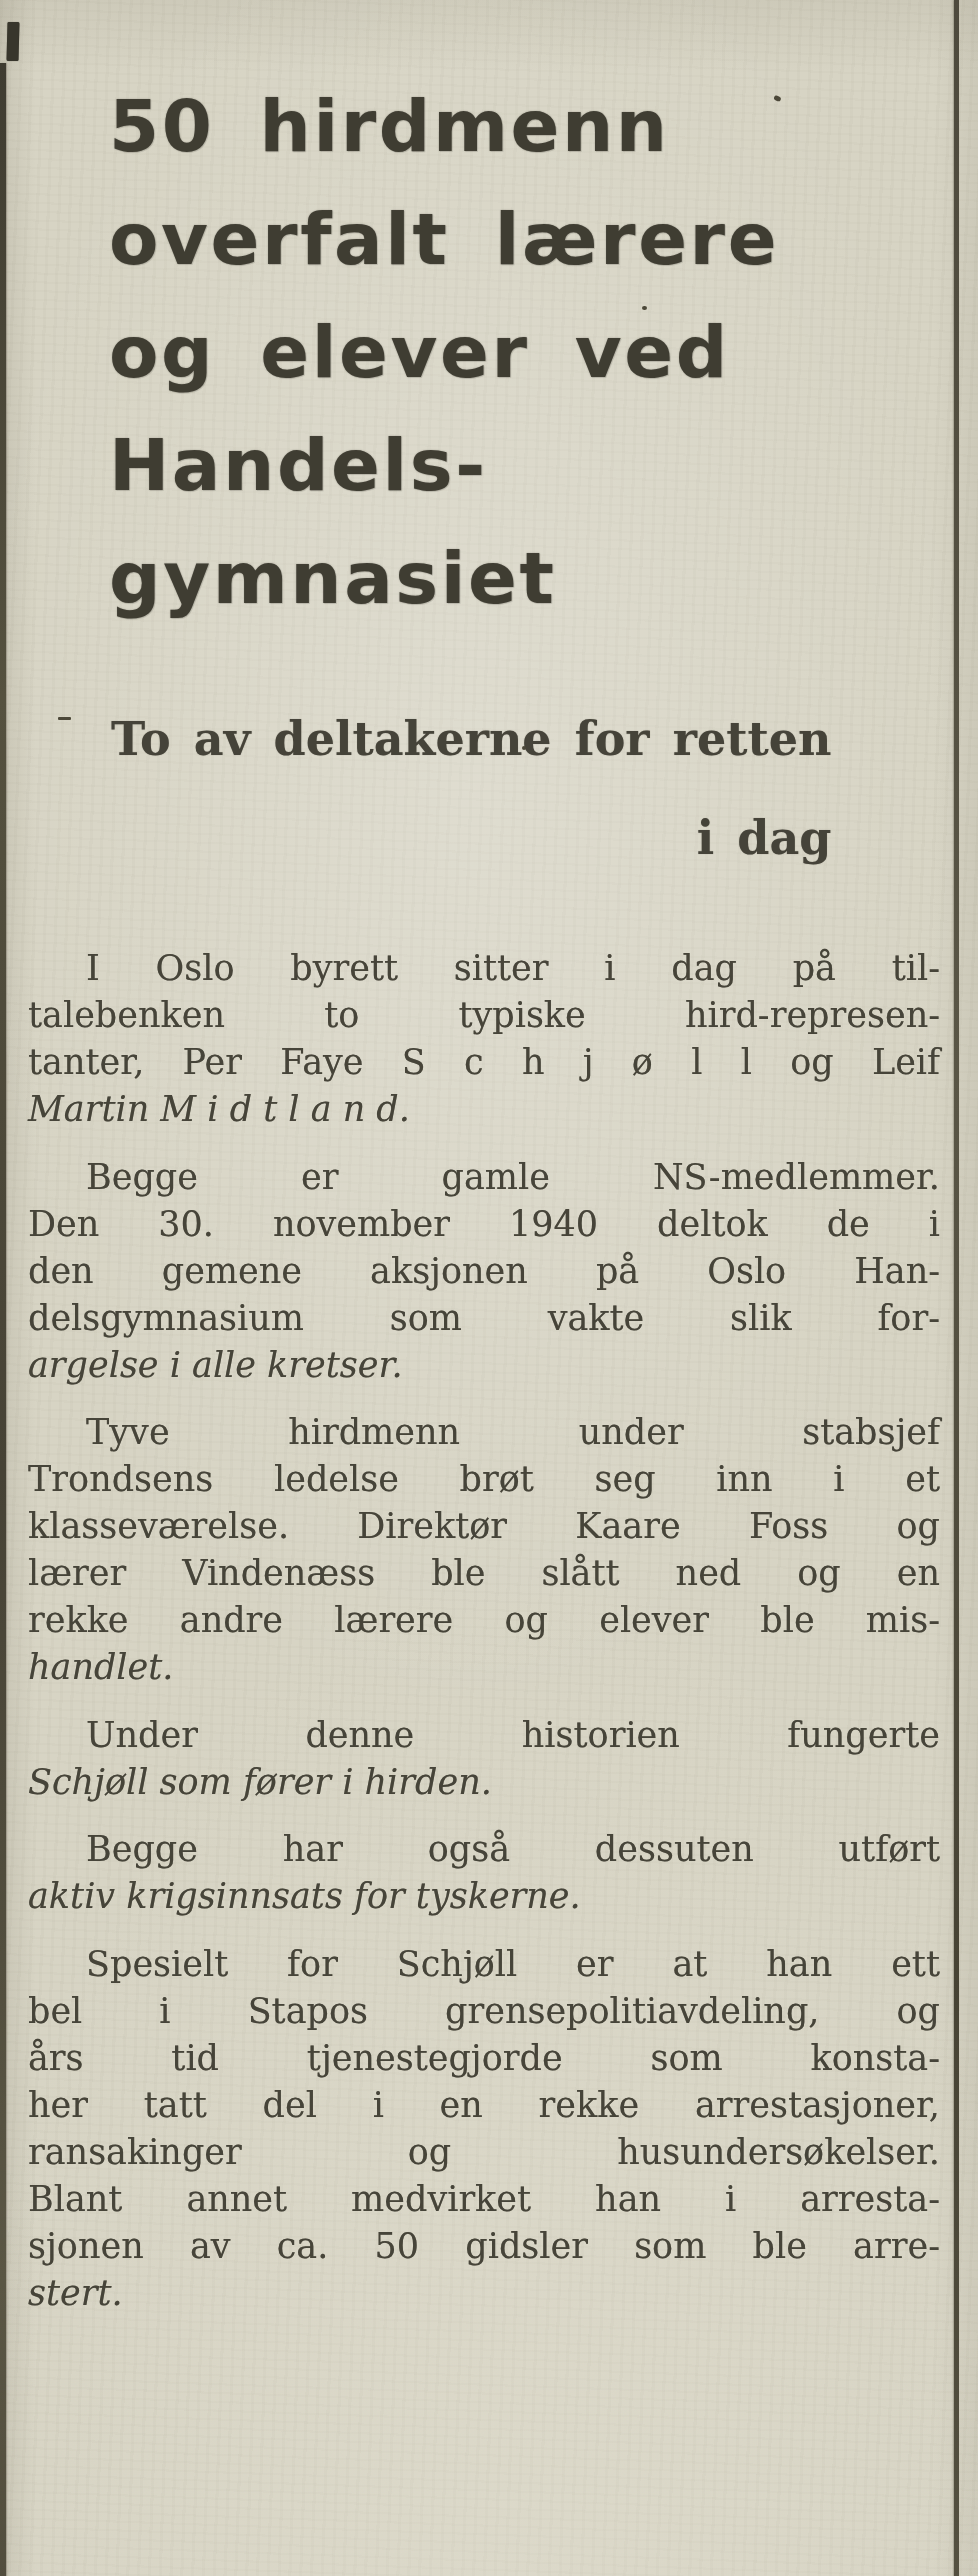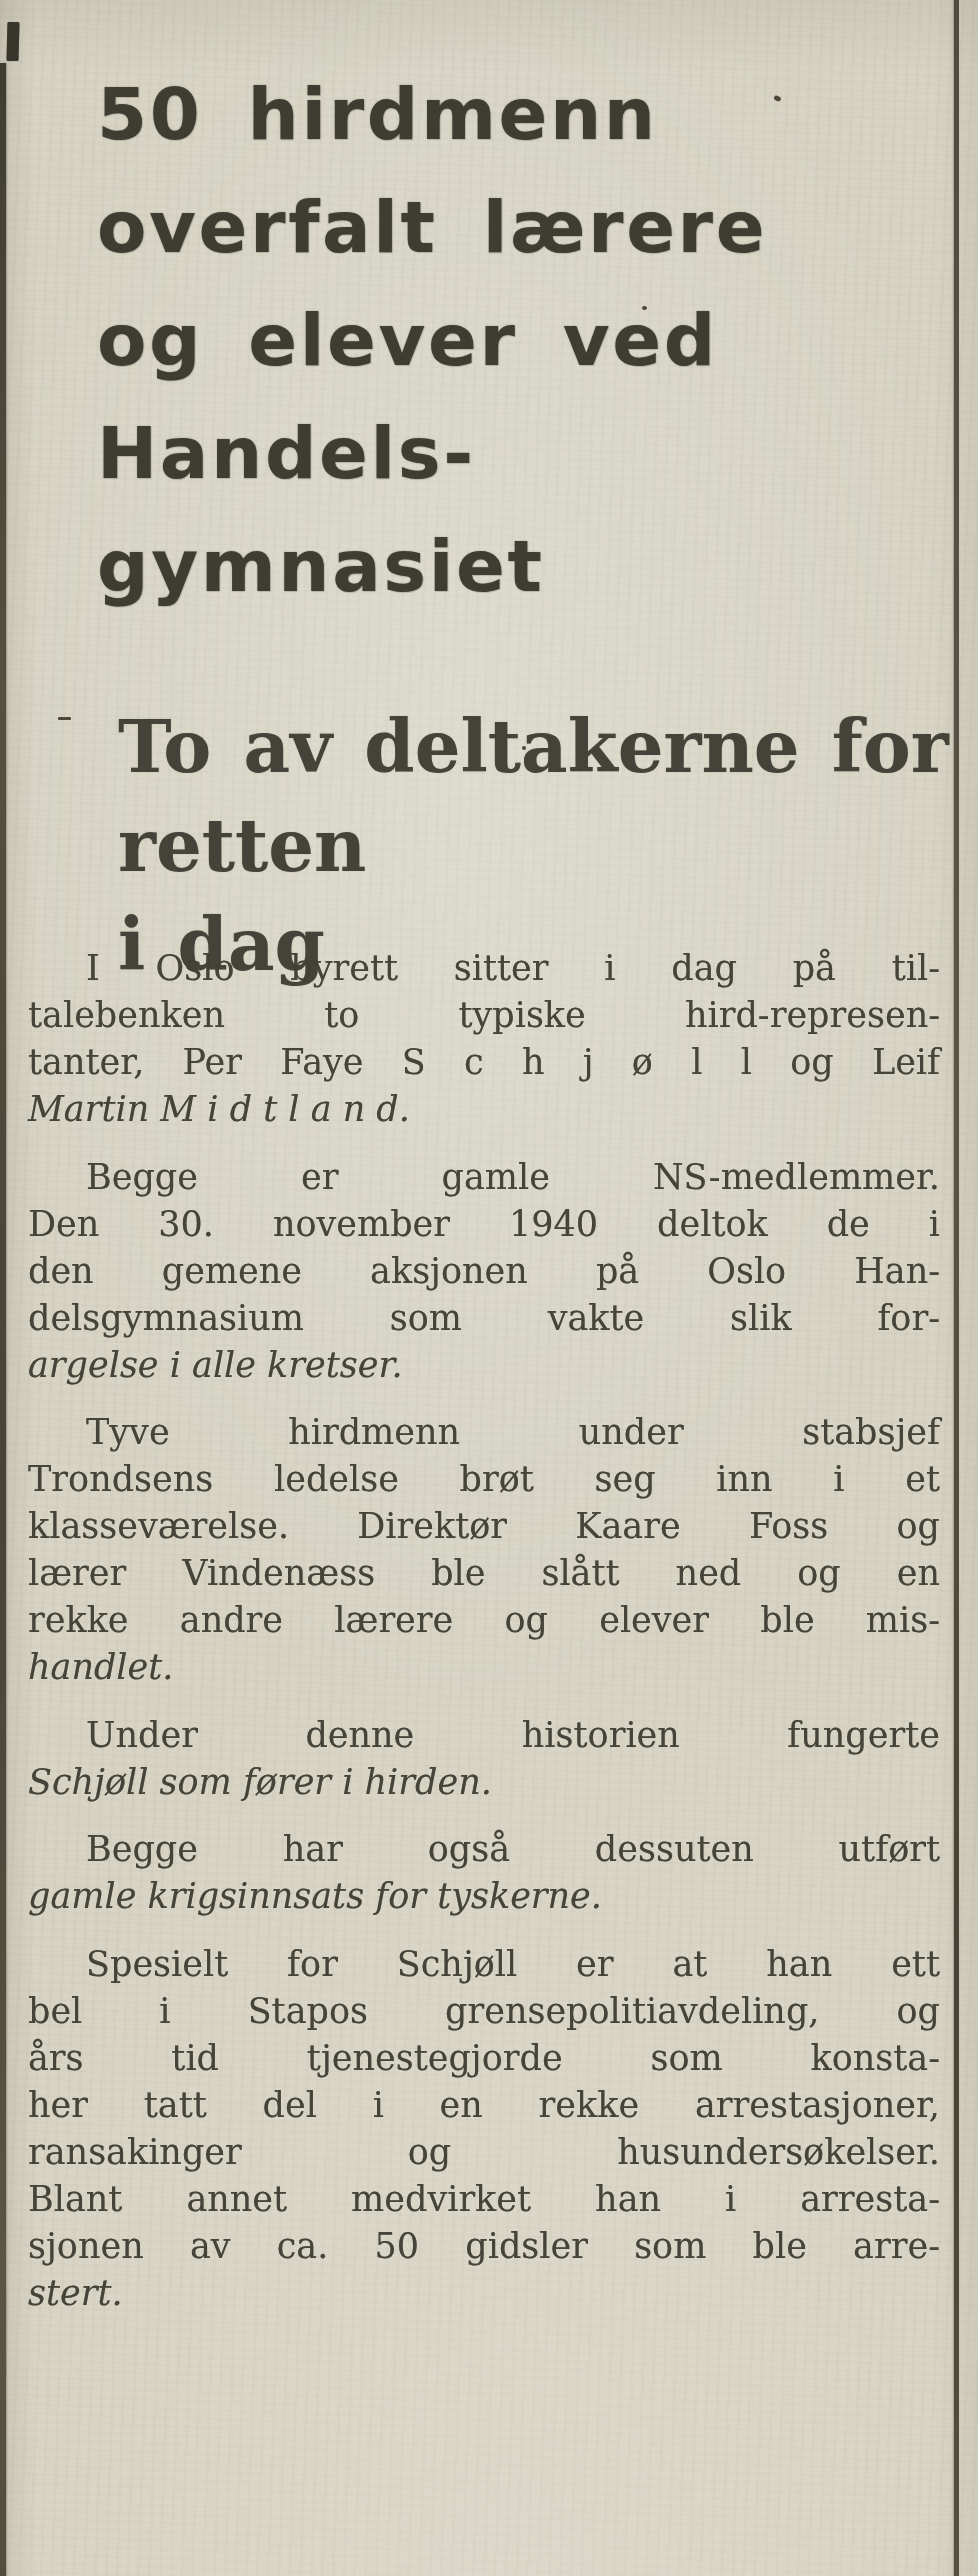--- a/index.html
+++ b/index.html
@@ -36,34 +36,35 @@
     box-shadow:-1px 0 1.5px rgba(95,90,72,0.4);
   }
   .ink-speck{position:absolute;background:#4c4839;border-radius:50%;}
   .speck-a{left:774px;top:96px;width:7.2px;height:4.6px;transform:rotate(25deg);}
   .speck-b{left:642px;top:306px;width:4.6px;height:4.1px;}
   .speck-c{left:58px;top:717px;width:13.4px;height:2.6px;border-radius:1px;}
   .speck-d{left:522px;top:746px;width:4.1px;height:4.1px;}
 
   
   .headline{
-    position:absolute;left:97px;top:58px;margin:0;
+    position:absolute;left:97px;top:58px;margin:12px;
     font-family:"DejaVu Sans","Liberation Sans",sans-serif;
     font-weight:bold;font-size:72px;line-height:113px;
     letter-spacing:2.6px;word-spacing:17.5px;
     color:rgba(58,56,46,0.94);
     text-shadow:0 0 1.5px rgba(58,56,46,0.45), 1px 1px 0 rgba(58,56,46,0.12);
   }
   
   .subhead{
-    position:absolute;left:102px;top:681px;margin:16px;
-    font-weight:bold;font-size:72px;line-height:99px;
+    position:absolute;left:102px;top:681px;margin:9px;
+    font-weight:bold;font-size:46px;line-height:99px;
     word-spacing:7.2px;
     color:rgba(62,60,50,0.92);
     text-shadow:0 0 1px rgba(62,60,50,0.4);
+    text-align:right;
   }
   
   .body-col{
     position:absolute;left:28px;top:945px;width:920px;
     font-size:35px;line-height:47px;
     color:rgba(66,63,53,0.93);
     text-shadow:0 0 0.5px rgba(66,63,53,0.55);
   }
   .para{margin:0 8px 0 0;padding-top:20.6px;}
   .para:first-child{padding-top:0;}
@@ -112,21 +113,21 @@
         <div class="line">lærer Vindenæss ble slått ned og en</div>
         <div class="line">rekke andre lærere og elever ble mis-</div>
         <div class="line last">handlet.</div>
       </div>
       <div class="para">
         <div class="line first">Under denne historien fungerte</div>
         <div class="line last">Schjøll som fører i hirden.</div>
       </div>
       <div class="para">
         <div class="line first">Begge har også dessuten utført</div>
-        <div class="line last">gamle krigsinnsats for tyskerne.</div>
+        <div class="line last">aktiv krigsinnsats for tyskerne.</div>
       </div>
       <div class="para">
         <div class="line first">Spesielt for Schjøll er at han ett</div>
         <div class="line">bel i Stapos grensepolitiavdeling, og</div>
         <div class="line">års tid tjenestegjorde som konsta-</div>
         <div class="line">her tatt del i en rekke arrestasjoner,</div>
         <div class="line">ransakinger og husundersøkelser.</div>
         <div class="line">Blant annet medvirket han i arresta-</div>
         <div class="line">sjonen av ca. 50 gidsler som ble arre-</div>
         <div class="line last">stert.</div>

